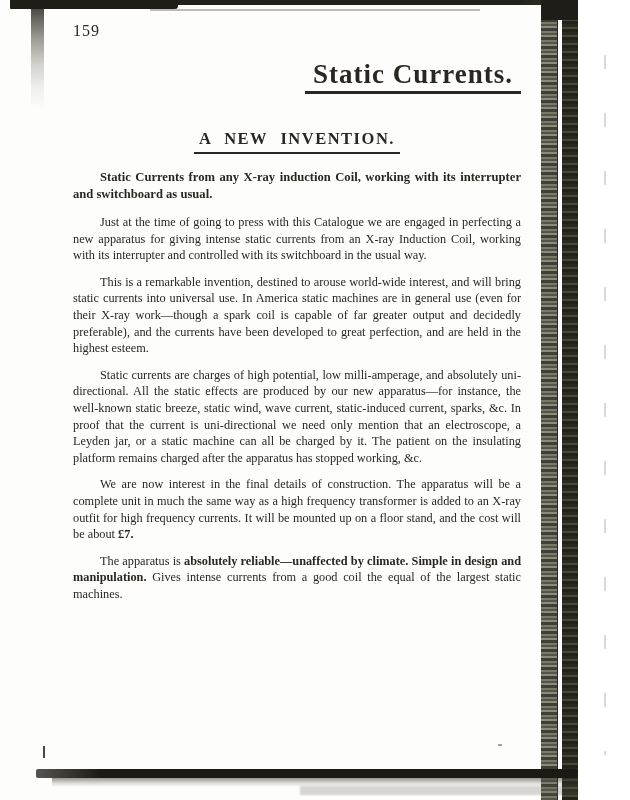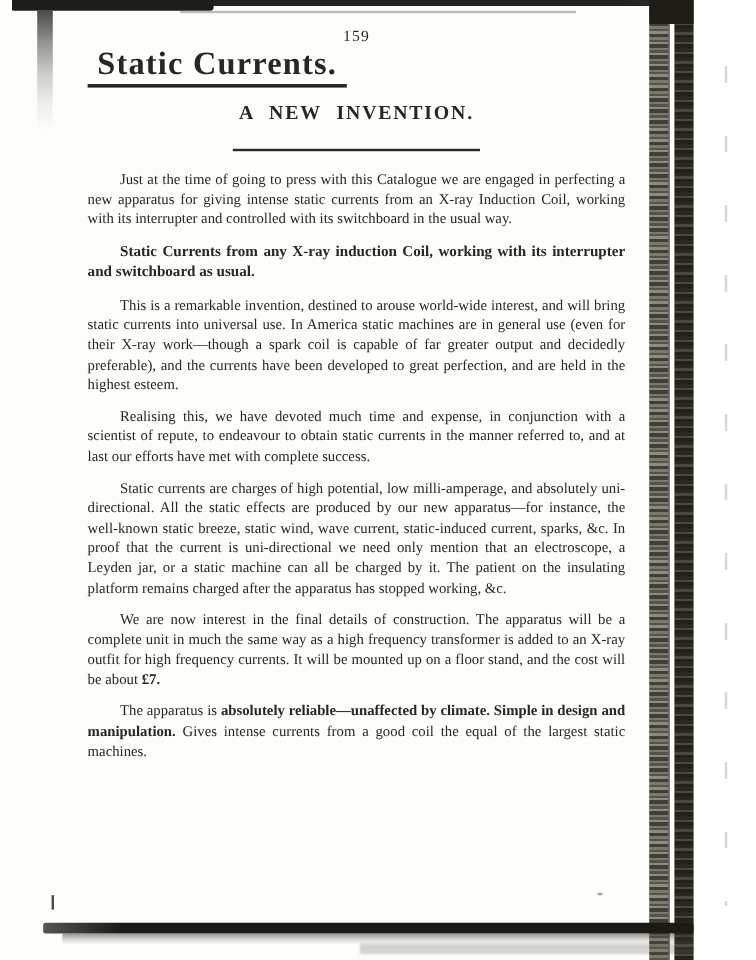--- a/index.html
+++ b/index.html
@@ -34,26 +34,26 @@
     background:linear-gradient(to bottom, rgba(50,48,40,.5), rgba(80,78,68,.18) 60%, transparent); }
   .edge-bottom-smear { position:absolute; left:300px; top:786px; width:278px; height:9px;
     background:rgba(95,93,82,.25); filter:blur(1px); }
   .next-page-dashes { position:absolute; left:604px; top:55px; width:2px; height:700px;
     background:repeating-linear-gradient(to bottom, rgba(185,185,176,.55) 0 14px, transparent 14px 58px); }
   .margin-tick { position:absolute; left:43px; top:746px; width:2px; height:12px; background:#4a483f; }
   .speck { position:absolute; left:498px; top:744px; width:4px; height:2px; background:rgba(60,58,50,.45); }
 
   
   .content { position:absolute; left:73px; top:22px; width:448px; }
-  .pageno { text-align:center; font-size:13px; letter-spacing:1px; margin:0 0 0; }
-  .title { text-align:left; font-size:27px; font-weight:bold; margin:0 0 11px; }
+  .pageno { text-align:left; font-size:16px; letter-spacing:1px; margin:0 0 19px; }
+  .title { text-align:right; font-size:27px; font-weight:bold; margin:0 0 11px; }
   .title > span { display:inline-block; border-bottom:3px solid var(--ink); padding:0 8px 1px; letter-spacing:1px; }
   .subtitle { text-align:center; font-size:16.5px; font-weight:bold; margin:0 0 15px; }
   .subtitle > span { display:inline-block; border-bottom:2.5px solid var(--ink);
-    padding:0 5px 20px; letter-spacing:1.5px; word-spacing:7px; }
+    padding:0 5px 3px; letter-spacing:1.5px; word-spacing:7px;margin-top:24px; }
   p.para { font-size:12.3px; line-height:16.6px; text-align:justify; text-indent:27px; margin:0 0 10px; }
   p.lead { font-weight:bold; font-size:12.6px; line-height:17px; margin-bottom:11px; }
   .b { font-weight:bold; }
 </style>
 </head>
 <body>
 
 <div class="paper"></div>
 
 <div class="edge-top"></div>
@@ -70,28 +70,27 @@
 <div class="margin-tick"></div>
 <div class="speck"></div>
 
 <div class="content">
   <div class="pageno">159</div>
 
   <h1 class="title"><span>Static Currents.</span></h1>
 
   <h2 class="subtitle"><span>A NEW INVENTION.</span></h2>
 
+  <p class="para lead"><span class="b">Static Currents from any X-ray induction Coil, working with its interrupter and switchboard as usual.</span></p>
+
   <p class="para"><span>Just at the time of going to press with this Catalogue we are engaged in perfecting a new apparatus for giving intense static currents from an X-ray Induction Coil, working with its interrupter and controlled with its switchboard in the usual way.</span></p>
-
-  <p class="para lead"><span class="b">Static Currents from any X-ray induction Coil, working with its interrupter and switchboard as usual.</span></p>
 
   <p class="para"><span>This is a remarkable invention, destined to arouse world-wide interest, and will bring static currents into universal use.  In America static machines are in general use (even for their X-ray work—though a spark coil is capable of far greater output and decidedly preferable), and the currents have been developed to great perfection, and are held in the highest esteem.</span></p>
 
 
-  <p class="para"><span>Realising this, we have devoted much time and expense, in conjunction with a scientist of repute, to endeavour to obtain static currents in the manner referred to, and at last our efforts have met with complete success.</span></p>
 
   <p class="para"><span>Static currents are charges of high potential, low milli-amperage, and absolutely uni-directional.  All the static effects are produced by our new apparatus—for instance, the well-known static breeze, static wind, wave current, static-induced current, sparks, &amp;c.  In proof that the current is uni-directional we need only mention that an electroscope, a Leyden jar, or a static machine can all be charged by it.  The patient on the insulating platform remains charged after the apparatus has stopped working, &amp;c.</span></p>
 
   <p class="para"><span>We are now interest in the final details of construction.  The apparatus will be a complete unit in much the same way as a high frequency transformer is added to an X-ray outfit for high frequency currents.  It will be mounted up on a floor stand, and the cost will be about </span><span class="b">£7.</span></p>
 
 
   <p class="para"><span>The apparatus is </span><span class="b">absolutely reliable—unaffected by climate. Simple in design and manipulation.</span><span> Gives intense currents from a good coil the equal of the largest static machines.</span></p>
 </div>
 
 </body></html>

